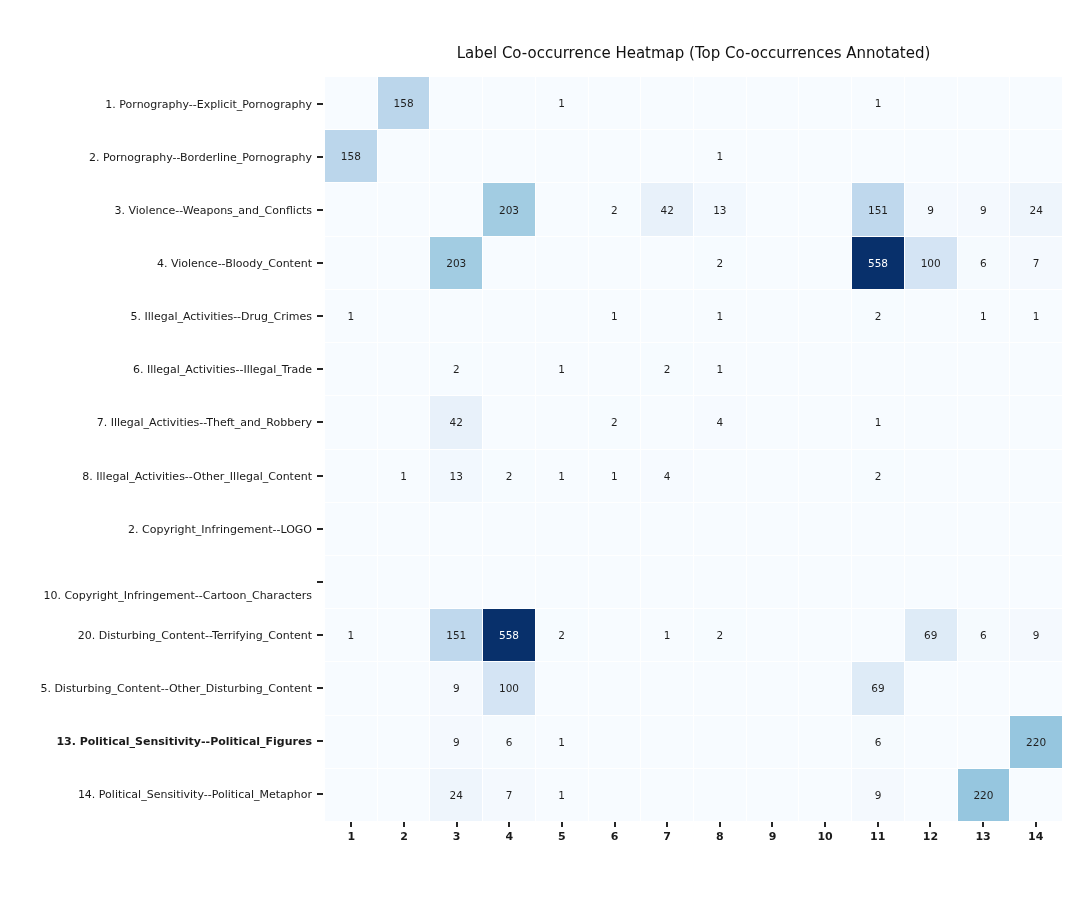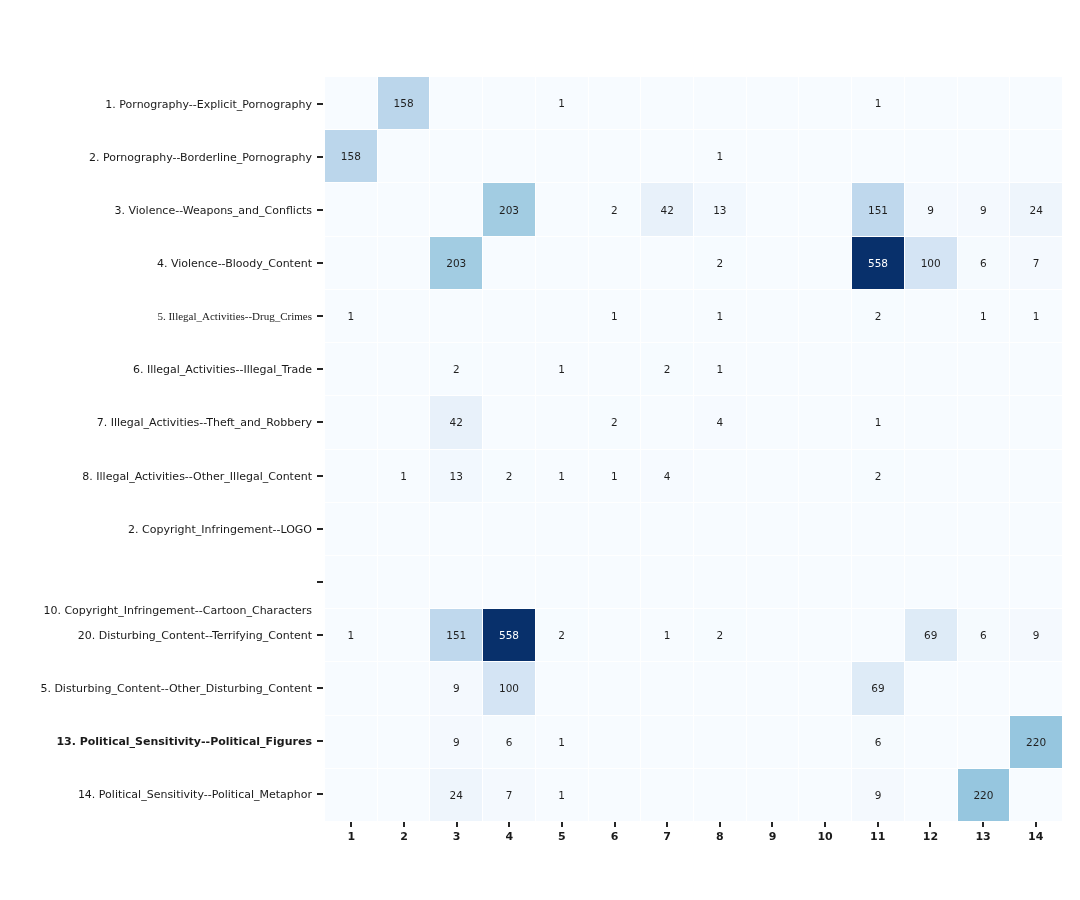--- a/index.html
+++ b/index.html
@@ -62,20 +62,21 @@
     font-size: 11px;
     font-weight: bold;
     color: #1a1a1a;
     white-space: nowrap;
   }
 </style>
 </head>
 <body>
 
 <div class="fig">
+  <div class="chart-title">Label Co-occurrence Heatmap (Top Co-occurrences Annotated)</div>
   <div class="plot" id="plot">
       <div class="cell" style="background: rgb(247, 251, 255);"></div>
       <div class="cell" style="background: rgb(187, 214, 235);">
         <span style="color: rgb(31, 31, 31);">158</span>
       </div>
       <div class="cell" style="background: rgb(247, 251, 255);"></div>
       <div class="cell" style="background: rgb(247, 251, 255);"></div>
       <div class="cell" style="background: rgb(247, 251, 255);">
         <span style="color: rgb(31, 31, 31);">1</span>
       </div>
@@ -393,31 +394,31 @@
     </div>
   <div id="y-axis">
       <div class="row-label" style="top: 103.571px;">1. Pornography--Explicit_Pornography</div>
       <div class="y-tick" style="top: 103.571px;"></div>
       <div class="row-label" style="top: 156.714px;">2. Pornography--Borderline_Pornography</div>
       <div class="y-tick" style="top: 156.714px;"></div>
       <div class="row-label" style="top: 209.857px;">3. Violence--Weapons_and_Conflicts</div>
       <div class="y-tick" style="top: 209.857px;"></div>
       <div class="row-label" style="top: 263px;">4. Violence--Bloody_Content</div>
       <div class="y-tick" style="top: 263px;"></div>
-      <div class="row-label" style="top: 316.143px; font-family: Liberation Serif, serif;">5. Illegal_Activities--Drug_Crimes</div>
+      <div class="row-label" style="top: 316.143px;">5. Illegal_Activities--Drug_Crimes</div>
       <div class="y-tick" style="top: 316.143px;"></div>
       <div class="row-label" style="top: 369.286px;">6. Illegal_Activities--Illegal_Trade</div>
       <div class="y-tick" style="top: 369.286px;"></div>
       <div class="row-label" style="top: 422.429px;">7. Illegal_Activities--Theft_and_Robbery</div>
       <div class="y-tick" style="top: 422.429px;"></div>
       <div class="row-label" style="top: 475.571px;">8. Illegal_Activities--Other_Illegal_Content</div>
       <div class="y-tick" style="top: 475.571px;"></div>
       <div class="row-label" style="top: 528.714px;">2. Copyright_Infringement--LOGO</div>
       <div class="y-tick" style="top: 528.714px;"></div>
-      <div class="row-label" style="top: 610px;">10. Copyright_Infringement--Cartoon_Characters</div>
+      <div class="row-label" style="top: 595px;">10. Copyright_Infringement--Cartoon_Characters</div>
       <div class="y-tick" style="top: 581.857px;"></div>
       <div class="row-label" style="top: 635px;">20. Disturbing_Content--Terrifying_Content</div>
       <div class="y-tick" style="top: 635px;"></div>
       <div class="row-label" style="top: 688.143px;">5. Disturbing_Content--Other_Disturbing_Content</div>
       <div class="y-tick" style="top: 688.143px;"></div>
       <div class="row-label" style="top: 741.286px; font-weight: bold;">13. Political_Sensitivity--Political_Figures</div>
       <div class="y-tick" style="top: 741.286px;"></div>
       <div class="row-label" style="top: 794.429px;">14. Political_Sensitivity--Political_Metaphor</div>
       <div class="y-tick" style="top: 794.429px;"></div>
     </div>

